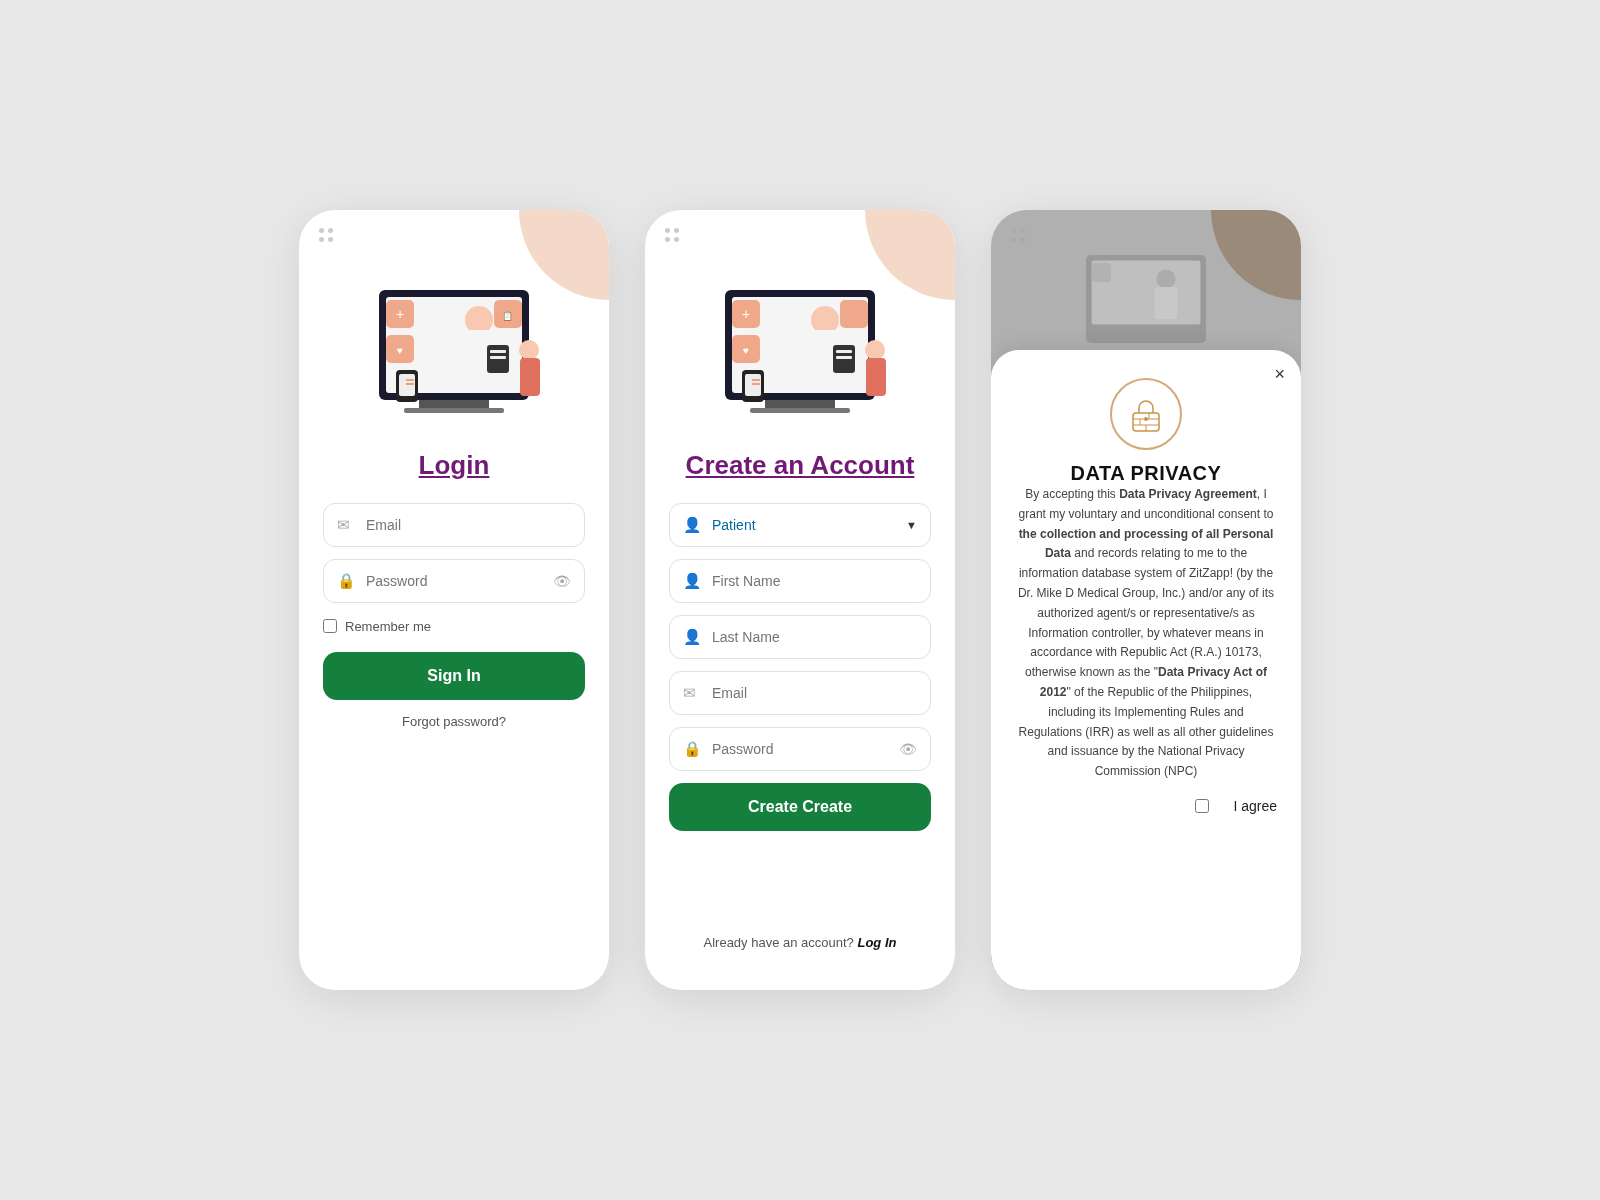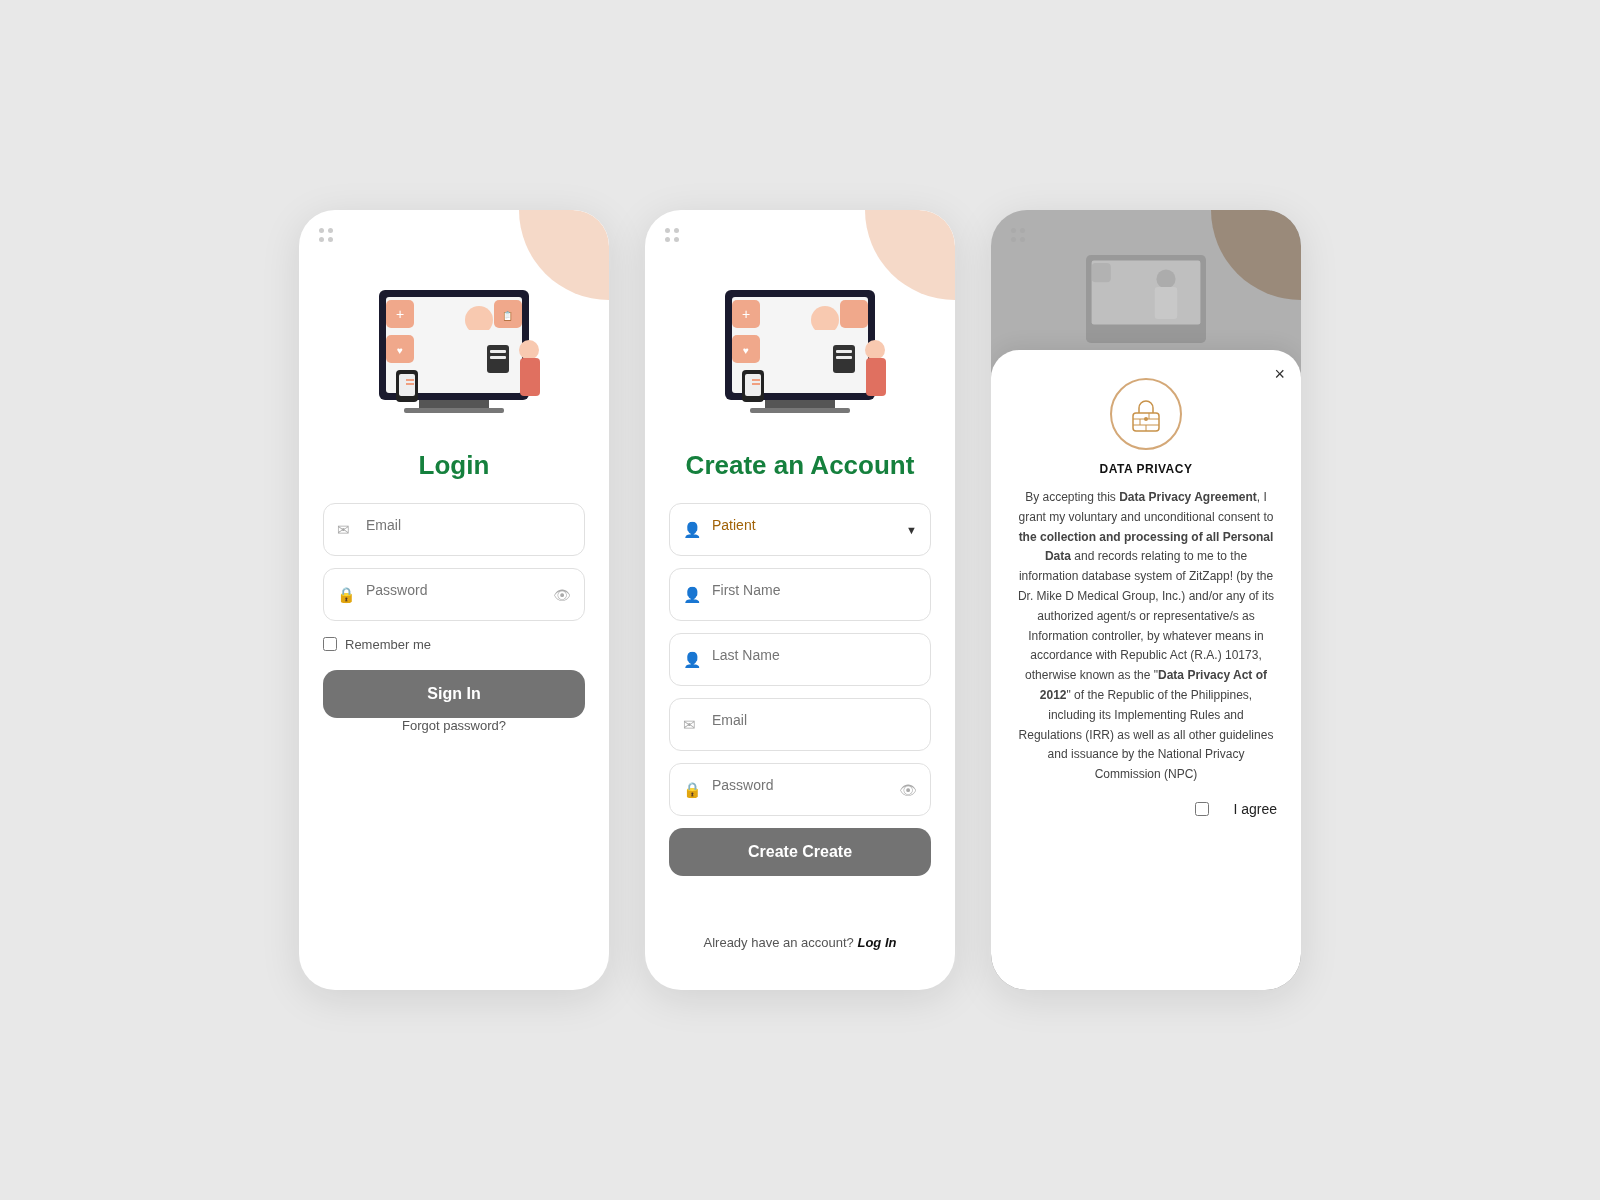--- a/index.html
+++ b/index.html
@@ -74,39 +74,40 @@
       width: 100%;
       padding: 0 24px;
       display: flex;
       flex-direction: column;
       align-items: center;
     }
 
     .page-title {
       font-size: 26px;
       font-weight: 800;
-      color: #15803d;
+      color: #701a75;
       margin-bottom: 22px;
       text-align: left;
+      text-decoration: underline;
     }
 
     .input-group {
       width: 100%;
       position: relative;
       margin-bottom: 12px;
     }
 
     .input-group input,
     .input-group select {
       width: 100%;
       border: 1.5px solid #e0e0e0;
       border-radius: 12px;
-      padding: 13px 16px 22px 42px;
+      padding: 13px 16px 13px 42px;
       font-size: 14px;
-      color: #a16207;
+      color: #0369a1;
       background: #fff;
       outline: none;
       appearance: none;
       -webkit-appearance: none;
     }
 
     .input-group .input-icon {
       position: absolute;
       left: 14px;
       top: 50%;
@@ -150,28 +151,29 @@
       accent-color: #333;
     }
 
     .remember-row label {
       font-size: 13px;
       color: #555;
     }
 
     .btn-primary {
       width: 100%;
-      background: #737373;
+      background: #15803d;
       color: #fff;
       border: none;
       border-radius: 14px;
       padding: 15px;
       font-size: 16px;
       font-weight: 700;
       cursor: pointer;
+      margin-bottom: 14px;
     }
 
     .forgot-link {
       font-size: 13px;
       color: #555;
       text-decoration: none;
       margin-bottom: 0;
     }
 
     .bottom-link {
@@ -228,25 +230,24 @@
       border-radius: 50%;
       border: 2px solid #d4a877;
       display: flex;
       align-items: center;
       justify-content: center;
       margin-bottom: 12px;
       margin-top: 8px;
     }
 
     .modal-title {
-      font-size: 12px;
+      font-size: 20px;
       font-weight: 800;
       color: #111;
       letter-spacing: 0.5px;
-      margin-bottom: 12px;
     }
 
     .modal-body {
       font-size: 12px;
       color: #444;
       text-align: center;
       line-height: 1.65;
       margin-bottom: 16px;
     }
 

